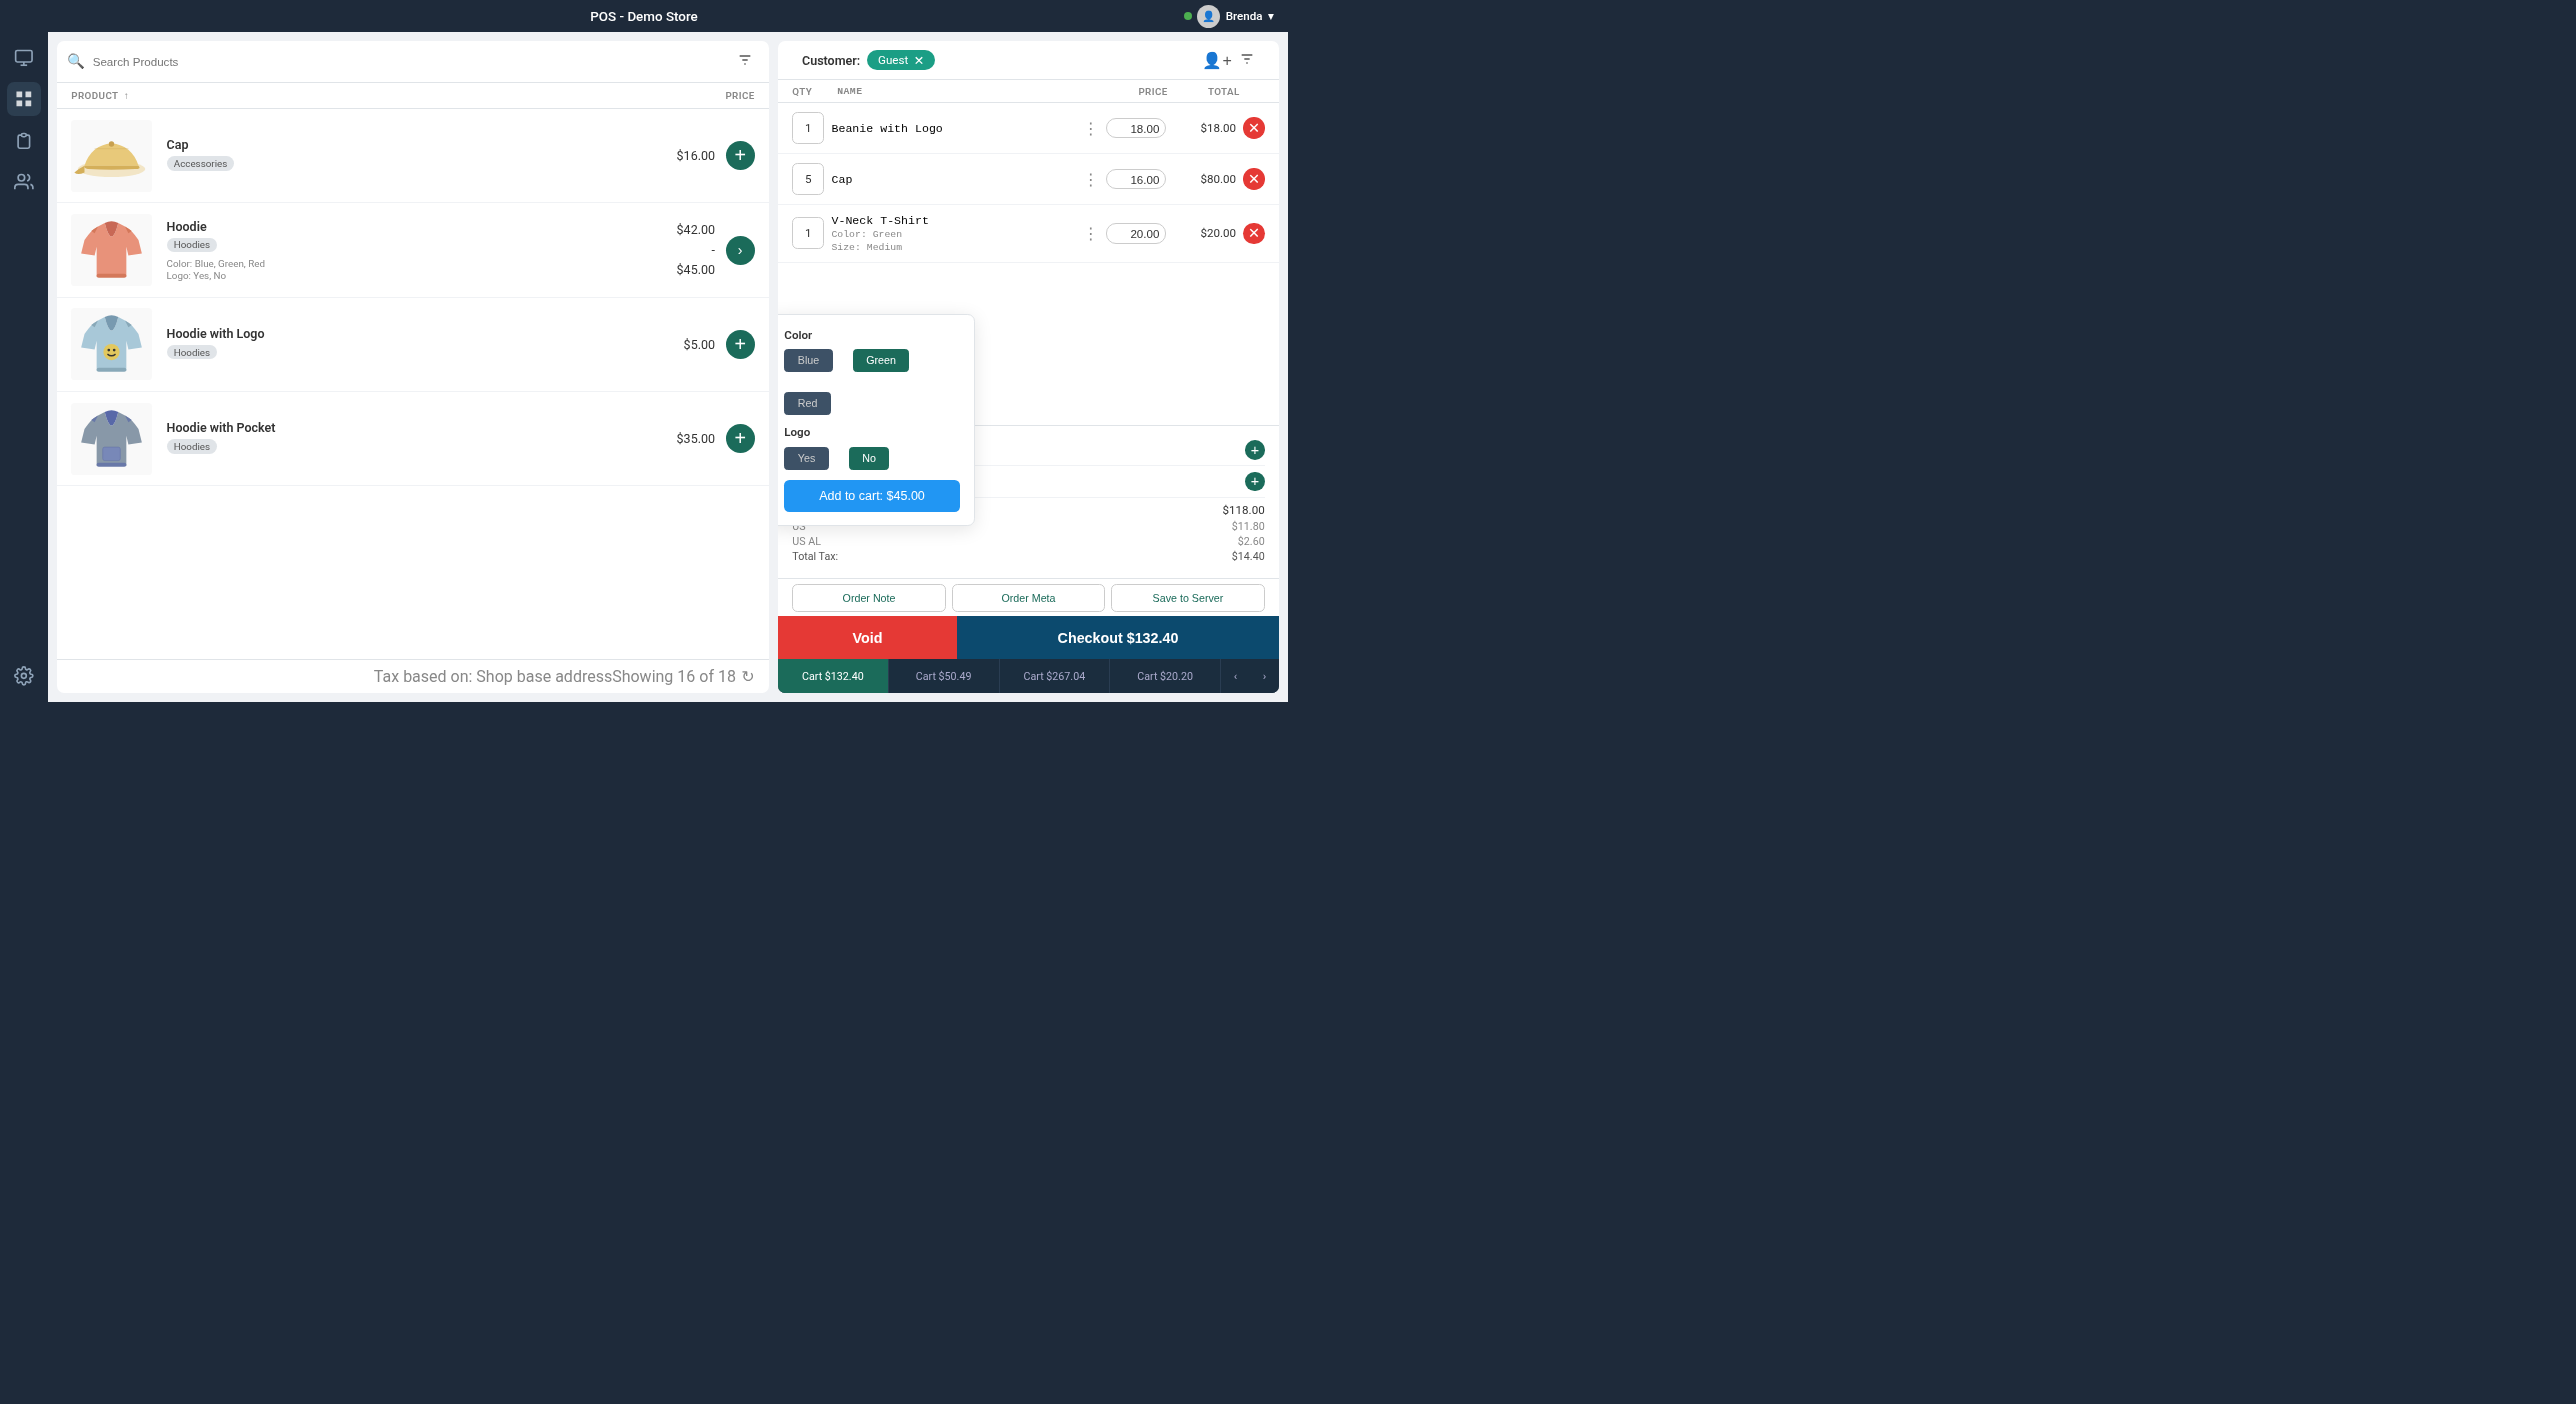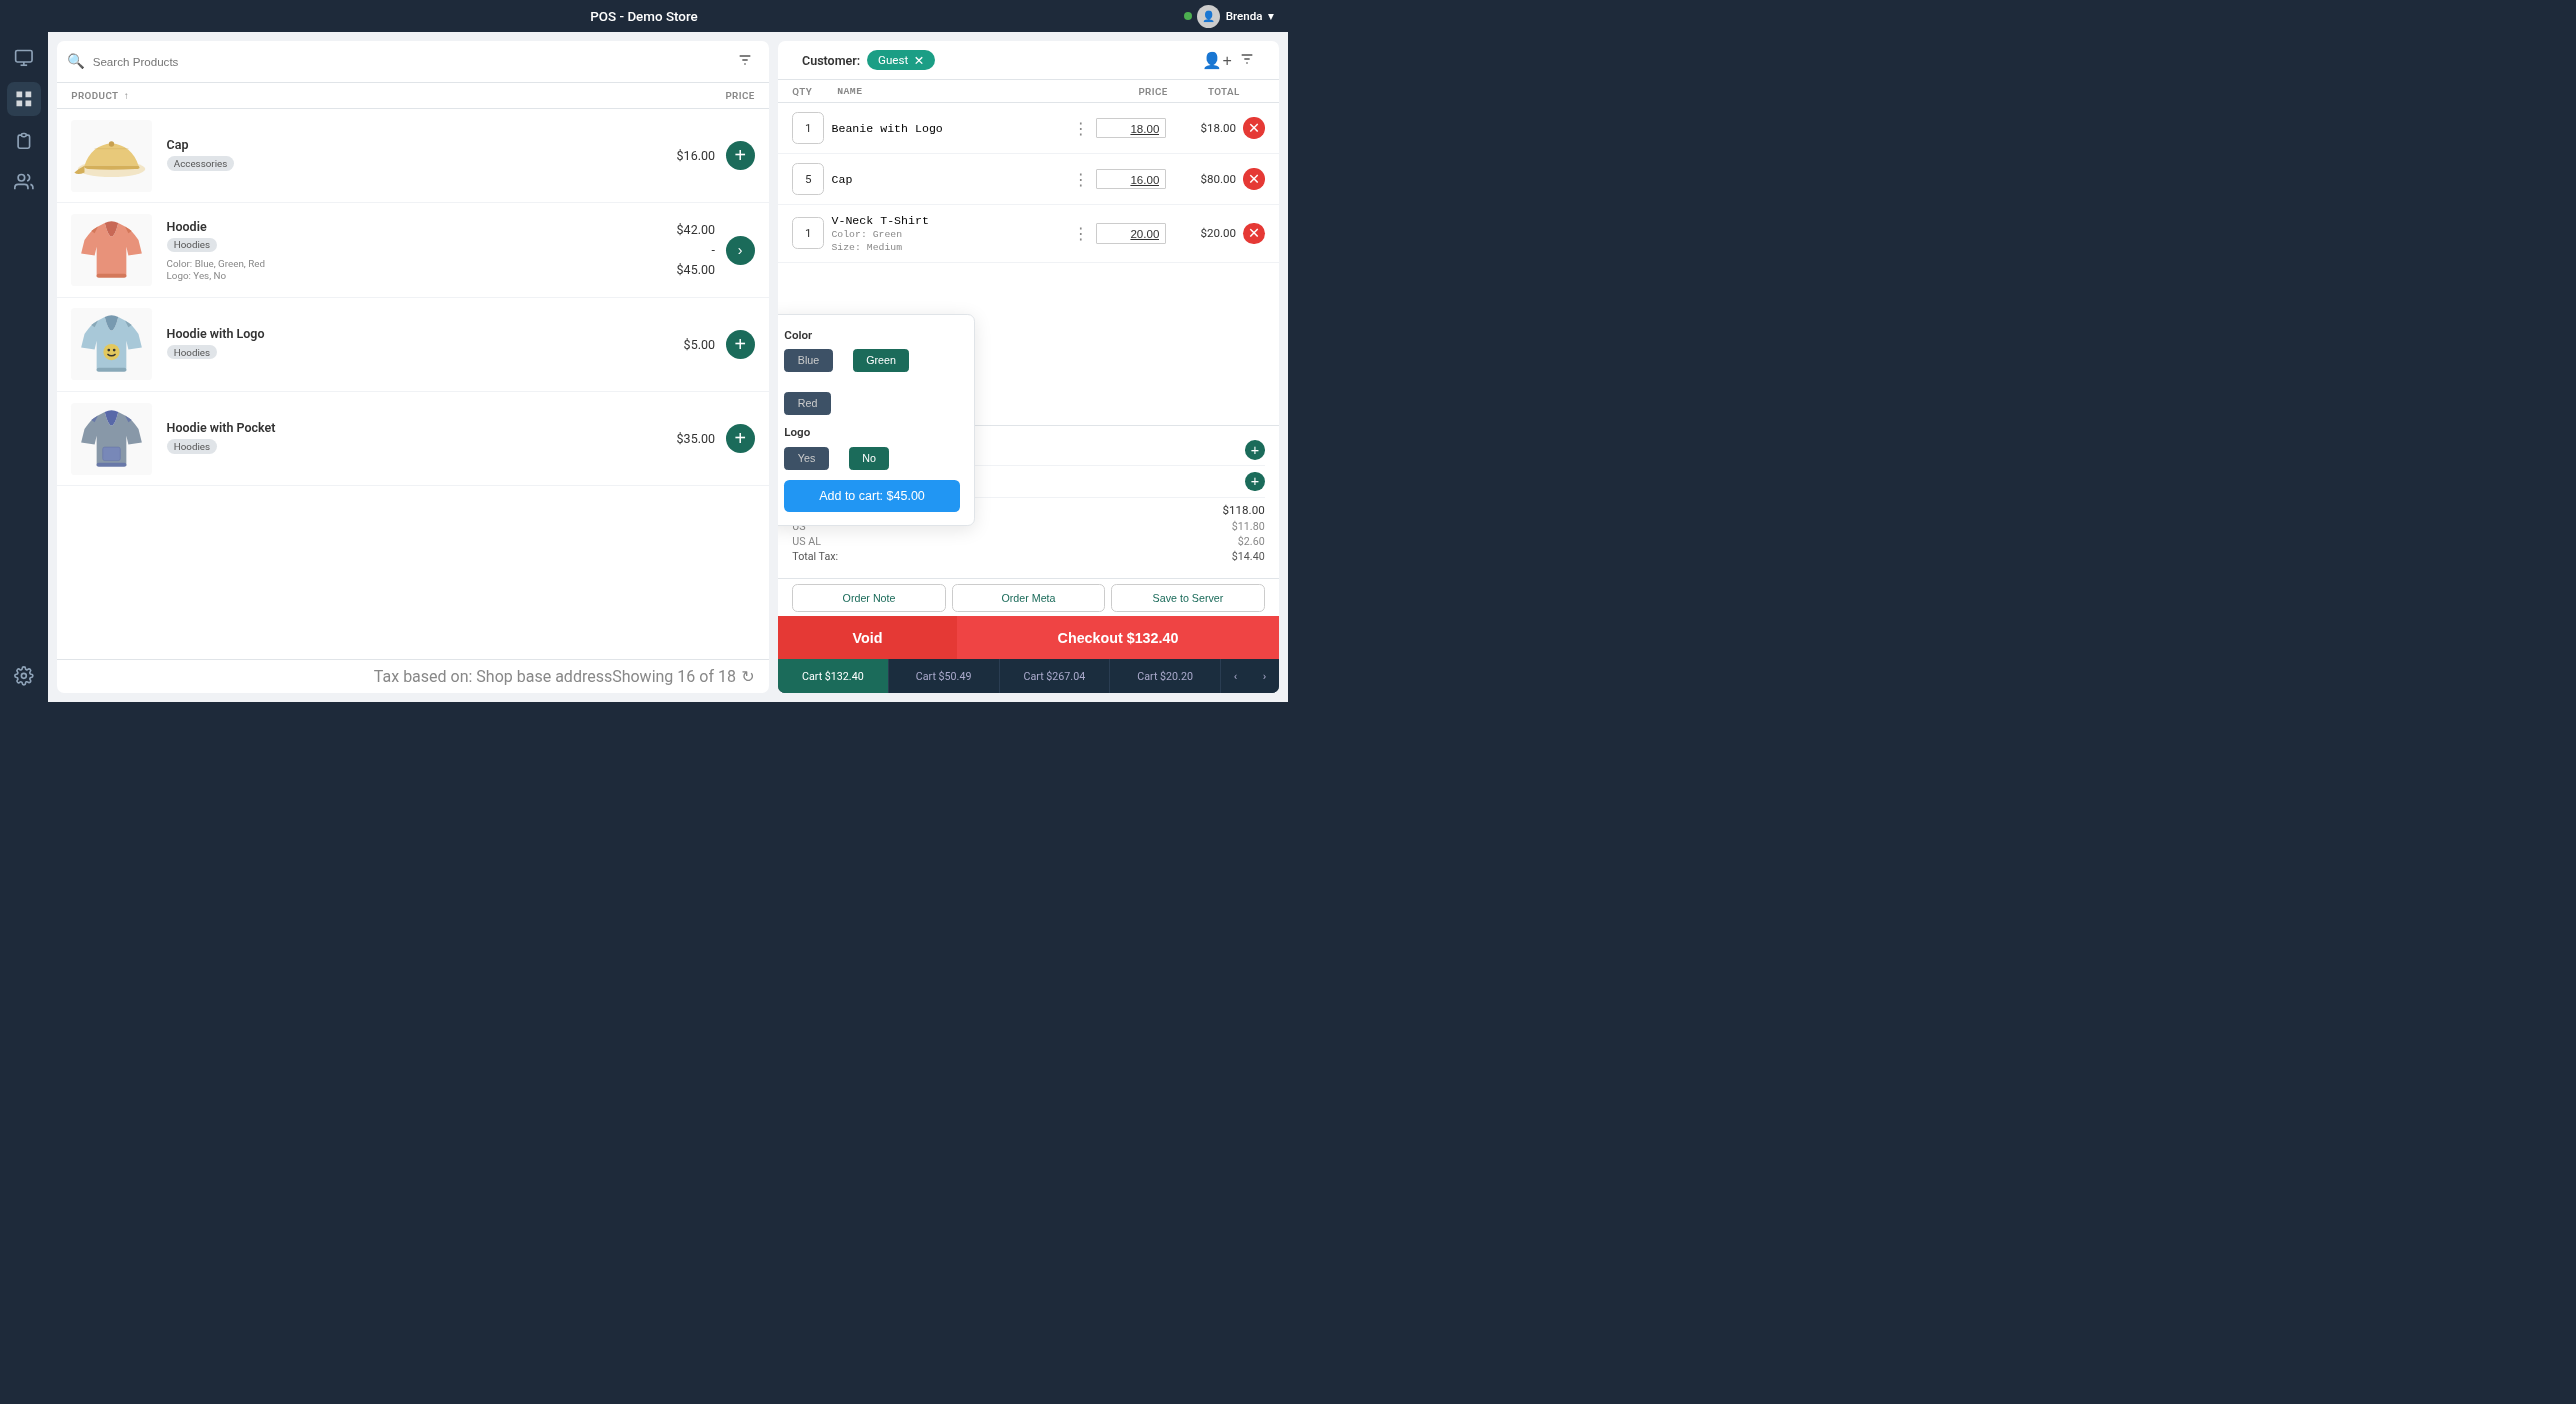--- a/index.html
+++ b/index.html
@@ -258,28 +258,27 @@
       color: #333;
       display: flex;
       align-items: center;
       justify-content: center;
       margin-right: 7.2px;
     }
     .cart-item-variant { font-size: 9.8px; color: #888; margin-top: 1.8px; }
     .cart-item-variant span { font-weight: 500; }
     .cart-dots { color: #888; font-size: 16px; margin: 0 7.2px; cursor: pointer; }
     .cart-item-price {
-      width: 70px;
+      width: 60px;
       text-align: right;
       border: 0.9px solid #ccc;
-      border-radius: 1px;
+      border-radius: 10px;
       padding: 2.7px 5.4px;
       font-size: 11.6px;
       color: #333;
-      text-decoration: underline;
     }
     .cart-item-total { width: 63px; text-align: right; font-size: 11.6px; color: #333; margin-left: 7.2px; }
     .remove-btn {
       width: 21.5px;
       height: 21.5px;
       background: #e53935;
       border: none;
       border-radius: 50%;
       color: #fff;
       font-size: 14.3px;
@@ -408,21 +407,21 @@
       flex: 0 0 179px;
       background: #e53935;
       color: #fff;
       border: none;
       font-size: 14.3px;
       font-weight: 600;
       cursor: pointer;
     }
     .checkout-btn {
       flex: 1;
-      background: #ef4444;
+      background: #0c4a6e;
       color: #fff;
       border: none;
       font-size: 14.3px;
       font-weight: 600;
       cursor: pointer;
     }
 
     
     .cart-tabs {
       display: flex;

